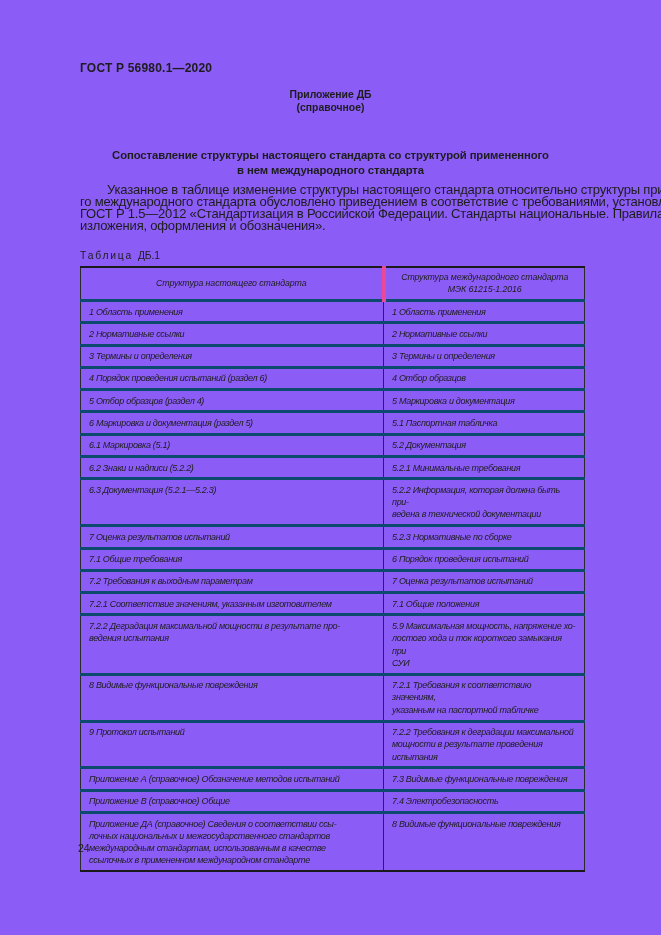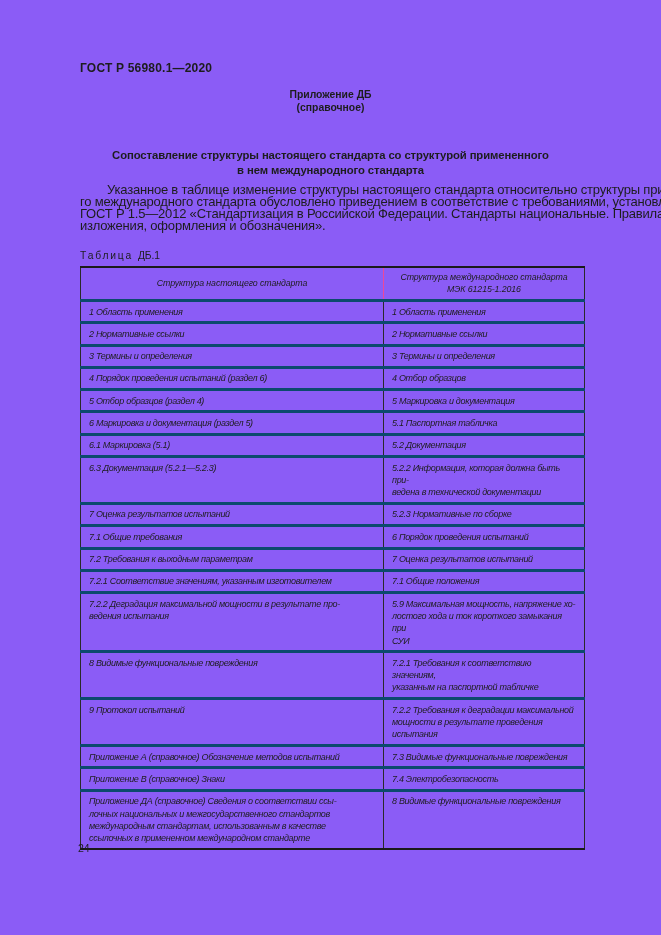--- a/index.html
+++ b/index.html
@@ -62,21 +62,21 @@
     border-left: 1px solid #2a2a2a;
     border-right: 1px solid #2a2a2a;
     border-top: 2px solid #1a1a1a;
     border-bottom: 2px solid #1a1a1a;
     font-style: italic;
   }
   table.cmp col.c-left  { width: 303px; }
   table.cmp col.c-right { width: 201px; }
   table.cmp th {
     border-bottom: 2px solid #1a1a1a;
-    border-left: 1px solid #ec4899;
+    border-left: 4px solid #ec4899;
     font-size: 8.8px;
     font-weight: normal;
     line-height: 11.5px;
     text-align: center;
     vertical-align: middle;
     padding: 4px 6px;
     white-space: pre-line;
     letter-spacing: -0.1px;
   }
   table.cmp td {
@@ -160,20 +160,24 @@
         <tr>
           <td>6 Маркировка и документация (раздел 5)</td>
           <td>5.1 Паспортная табличка</td>
         </tr>
 
         <tr>
           <td>6.1 Маркировка (5.1)</td>
           <td>5.2 Документация</td>
         </tr>
 
+        <tr>
+          <td>6.2 Знаки и надписи (5.2.2)</td>
+          <td>5.2.1 Минимальные требования</td>
+        </tr>
 
         <tr>
           <td>6.3 Документация (5.2.1—5.2.3)</td>
           <td>5.2.2 Информация, которая должна быть при-
 ведена в технической документации</td>
         </tr>
 
         <tr>
           <td>7 Оценка результатов испытаний</td>
           <td>5.2.3 Нормативные по сборке</td>
@@ -214,21 +218,21 @@
 мощности в результате проведения испытания</td>
         </tr>
 
 
         <tr>
           <td>Приложение А (справочное) Обозначение методов испытаний</td>
           <td>7.3 Видимые функциональные повреждения</td>
         </tr>
 
         <tr>
-          <td>Приложение В (справочное) Знаки</td>
+          <td>Приложение В (справочное) Общие</td>
           <td>7.4 Электробезопасность</td>
         </tr>
 
         <tr>
           <td>Приложение ДА (справочное) Сведения о соответствии ссы-
 лочных национальных и межгосударственного стандартов
 международным стандартам, использованным в качестве
 ссылочных в примененном международном стандарте</td>
           <td>8 Видимые функциональные повреждения</td>
         </tr>

